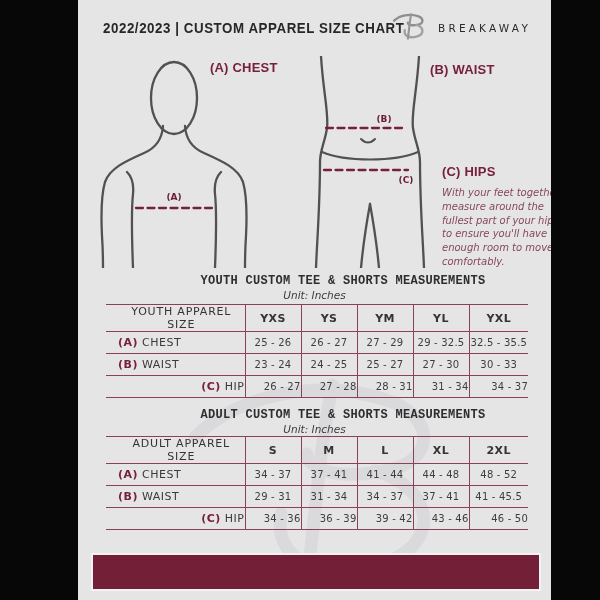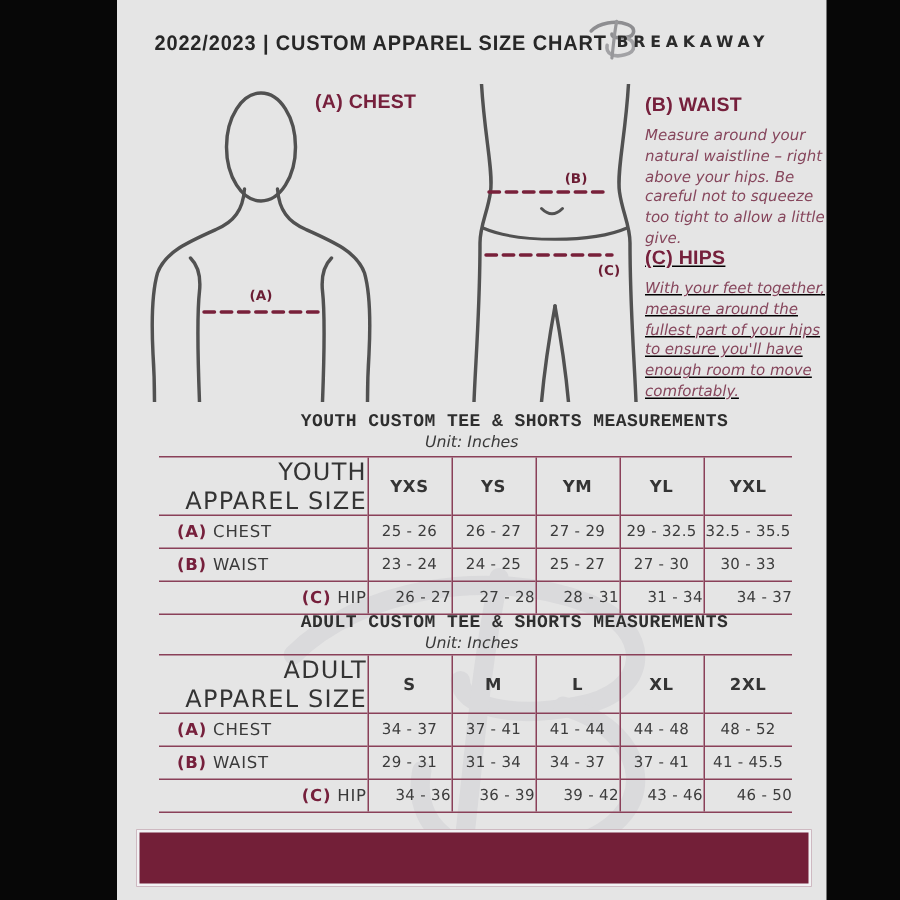--- a/index.html
+++ b/index.html
@@ -15,32 +15,32 @@
   
   .hdr-title{
     position:absolute;left:25px;top:20px;
     font-family:"Liberation Sans",sans-serif;
     font-weight:700;font-size:14px;letter-spacing:.6px;color:#272727;
     transform:scaleX(.95);transform-origin:left center;white-space:nowrap;
     z-index:3;
   }
   .logo{position:absolute;left:314px;top:11px;width:34px;height:32px;z-index:3;}
   .brand{
-    position:absolute;left:333px;top:22px;
-    font-size:10.5px;font-weight:700;letter-spacing:3.2px;color:#2b2b2b;
+    position:absolute;left:360px;top:22px;
+    font-size:10.5px;font-weight:400;letter-spacing:3.2px;color:#2b2b2b;
     white-space:nowrap;z-index:3;
   }
   
   .fig{position:absolute;z-index:2;}
   .fig-torso{left:8px;top:56px;}
   .fig-lower{left:222px;top:56px;}
   .inst{position:absolute;z-index:3;}
   .inst-chest{left:132px;top:60px;width:116px;}
   .inst-waist{left:352px;top:62px;width:120px;}
-  .inst-hips{left:352px;top:164px;width:122px;text-decoration:underline;}
+  .inst-hips{left:364px;top:164px;width:122px;}
   .inst h3{
     margin:0 0 7px 0;font-family:"Liberation Sans",sans-serif;
     font-size:13px;font-weight:700;color:#76203c;letter-spacing:.2px;
   }
   .inst p{
     margin:0;font-size:10px;font-style:italic;font-weight:500;
     color:#86465c;line-height:1.38;
   }
   
   .sec-title{
@@ -67,21 +67,21 @@
   table.sizes tr>*:first-child{border-left:none;}
   table.sizes thead tr>*{border-top:1.5px solid #8a4059;}
   table.sizes tbody tr>*{border-top:1.5px solid #8a4059;}
   table.sizes tbody tr:last-child>*{border-bottom:1.5px solid #8a4059;text-align:right;}
   table.sizes thead tr{height:26px;}
   table.sizes tbody tr{height:22px;}
   table.sizes thead th{
     font-size:11px;font-weight:700;color:#343434;letter-spacing:.4px;text-align:center;
   }
   table.sizes th.lbl{
-    text-align:right;padding-left:12px;font-weight:500;font-size:16px;letter-spacing:.8px;
+    text-align:center;padding-left:12px;font-weight:500;font-size:11px;letter-spacing:.8px;
   }
   table.sizes tbody td{
     font-size:10px;font-weight:500;color:#3d3d3d;text-align:center;letter-spacing:.2px;
   }
   table.sizes td.lbl{
     text-align:left;padding-left:12px;font-size:11px;letter-spacing:.5px;color:#3a3a3a;
   }
   .pfx{color:#76203c;font-weight:700;margin-right:4px;}
   
   .footer-bar{
@@ -130,21 +130,20 @@
     <path d="M24,114 L108,114" stroke="#78203a" stroke-width="2.3" stroke-dasharray="7 4.5"></path>
     <text x="84" y="66" text-anchor="middle" font-size="9" font-weight="bold" fill="#6b1c33" stroke="none">(B)</text>
     <text x="106" y="127" text-anchor="middle" font-size="9" font-weight="bold" fill="#6b1c33" stroke="none">(C)</text>
   </svg>
 
   <div class="inst inst-chest">
     <h3>(A) CHEST</h3>
   </div>
   <div class="inst inst-waist">
     <h3>(B) WAIST</h3>
-    <p>Measure around your natural waistline – right above your hips. Be careful not to squeeze too tight to allow a little give.</p>
   </div>
   <div class="inst inst-hips">
     <h3>(C) HIPS</h3>
     <p>With your feet together, measure around the fullest part of your hips to ensure you'll have enough room to move comfortably.</p>
   </div>
 
   <div class="sec-title yt-title">YOUTH CUSTOM TEE &amp; SHORTS MEASUREMENTS</div>
   <div class="sec-unit yt-unit">Unit: Inches</div>
 
   <table class="sizes t-youth">

